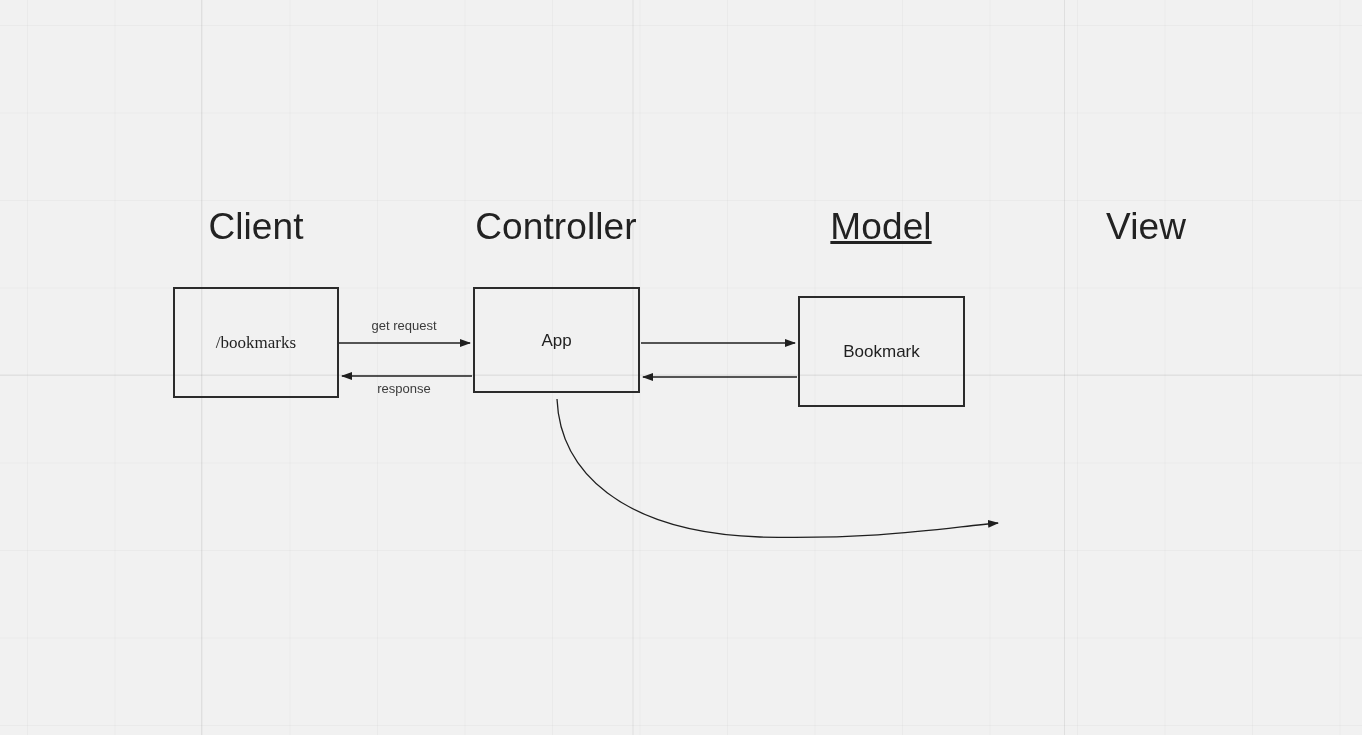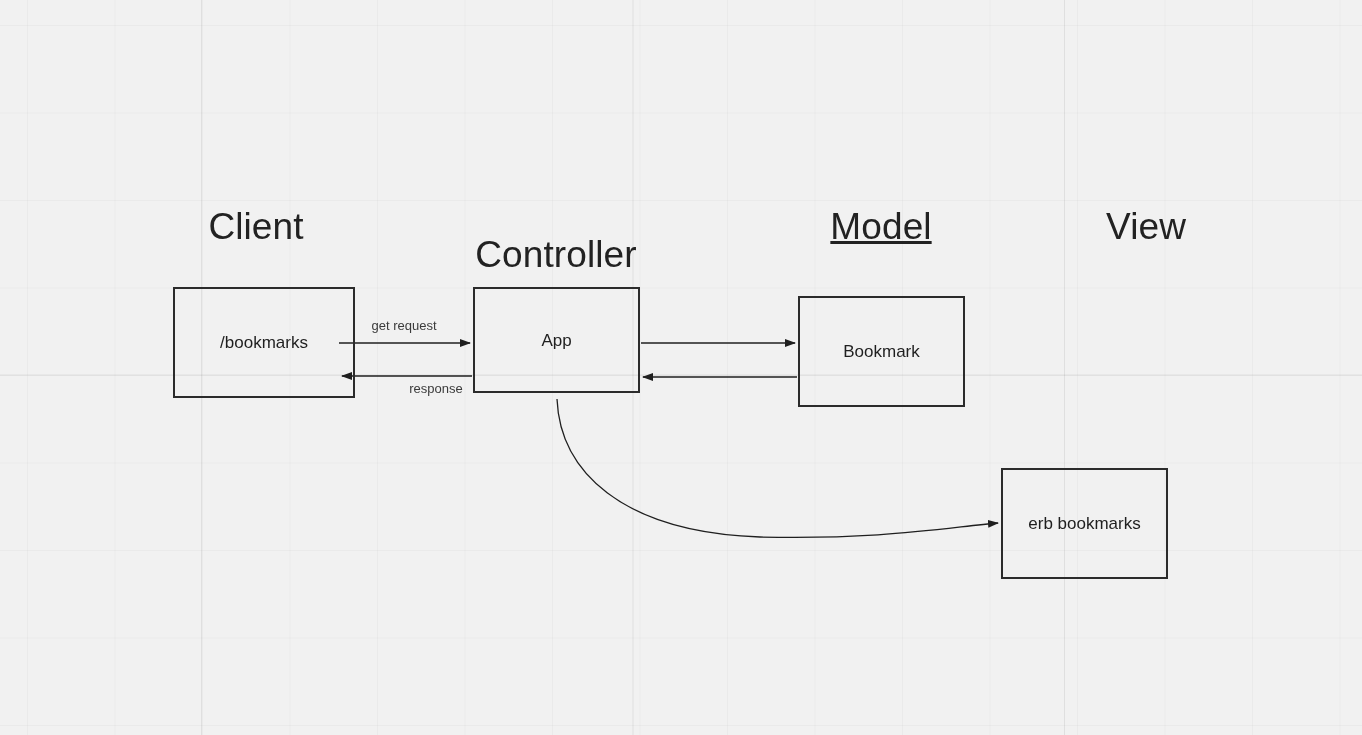--- a/index.html
+++ b/index.html
@@ -89,36 +89,33 @@
     <g id="edge-paths">
         <path d="M 339 343 L 470 343" fill="none" stroke="#1f1f1f" stroke-width="1.3" marker-end="url(#arrowhead)"></path>
         <path d="M 472 376 L 342 376" fill="none" stroke="#1f1f1f" stroke-width="1.3" marker-end="url(#arrowhead)"></path>
         <path d="M 641 343 L 795 343" fill="none" stroke="#1f1f1f" stroke-width="1.3" marker-end="url(#arrowhead)"></path>
         <path d="M 797 377 L 643 377" fill="none" stroke="#1f1f1f" stroke-width="1.3" marker-end="url(#arrowhead)"></path>
         <path d="M 557 399 C 560 470 620 532 760 537 C 880 540 950 527 998 523" fill="none" stroke="#1f1f1f" stroke-width="1.3" marker-end="url(#arrowhead)"></path>
       </g>
   </svg>
 
   <div class="lane-label" style="left:256px; top:227px;">Client</div>
-  <div class="lane-label" style="left:556px; top:227px;margin-top:28px;">Controller</div>
+  <div class="lane-label" style="left:556px; top:227px;">Controller</div>
   <div class="lane-label" style="left:881px; top:227px;text-decoration:underline;">Model</div>
   <div class="lane-label" style="left:1146px; top:227px;">View</div>
 
-  <div class="node" style="left:173px; top:287px; width:182px; height:111px;">
+  <div class="node" style="left:173px; top:287px; width:166px; height:111px;font-family:Liberation Serif, serif;">
     <span class="node-label">/bookmarks</span>
   </div>
 
   <div class="node" style="left:473px; top:287px; width:167px; height:106px;">
     <span class="node-label">App</span>
   </div>
 
   <div class="node" style="left:798px; top:296px; width:167px; height:111px;">
     <span class="node-label">Bookmark</span>
   </div>
 
-  <div class="node" style="left:1001px; top:468px; width:167px; height:111px;">
-    <span class="node-label">erb bookmarks</span>
-  </div>
 
   <div class="edge-label" style="left:404px; top:325px;">get request</div>
-  <div class="edge-label" style="left:404px; top:388px;margin-left:32px;">response</div>
+  <div class="edge-label" style="left:404px; top:388px;">response</div>
 
 </div>
 
 </body></html>

